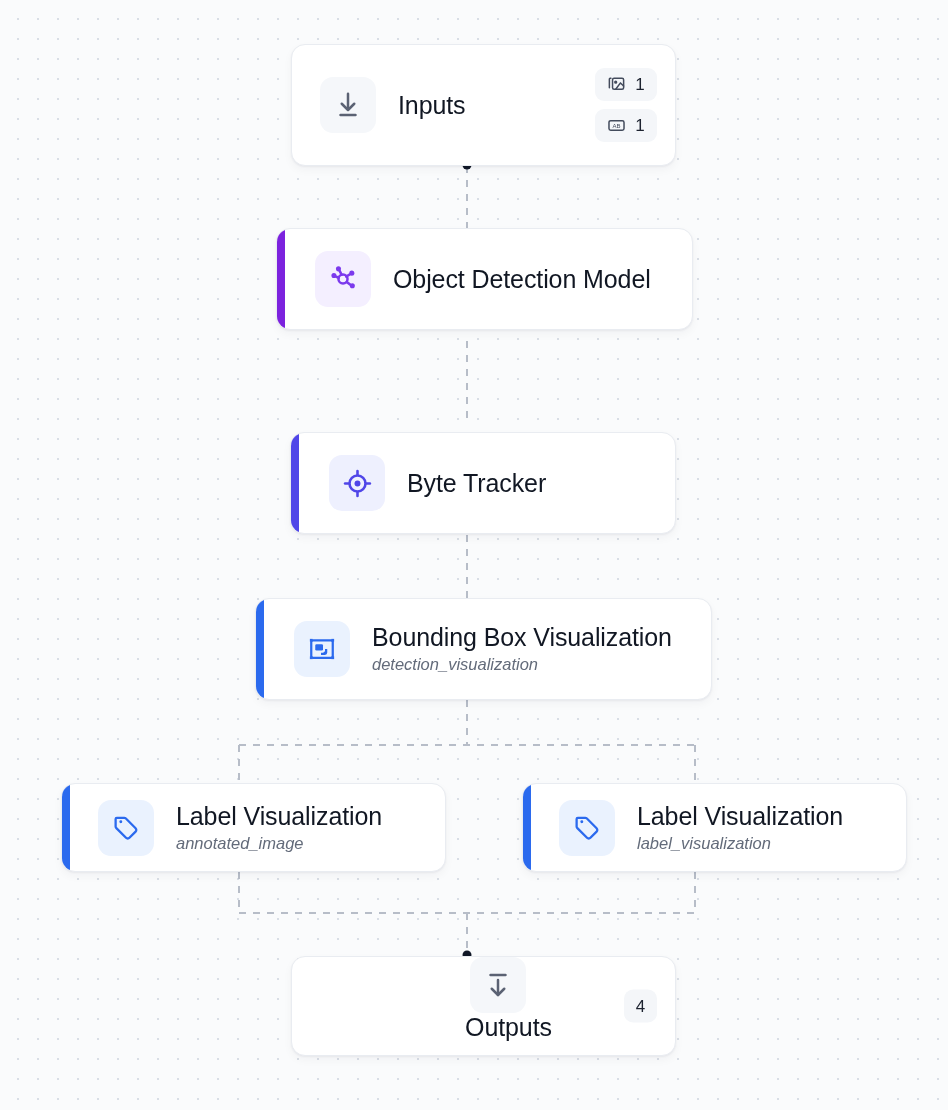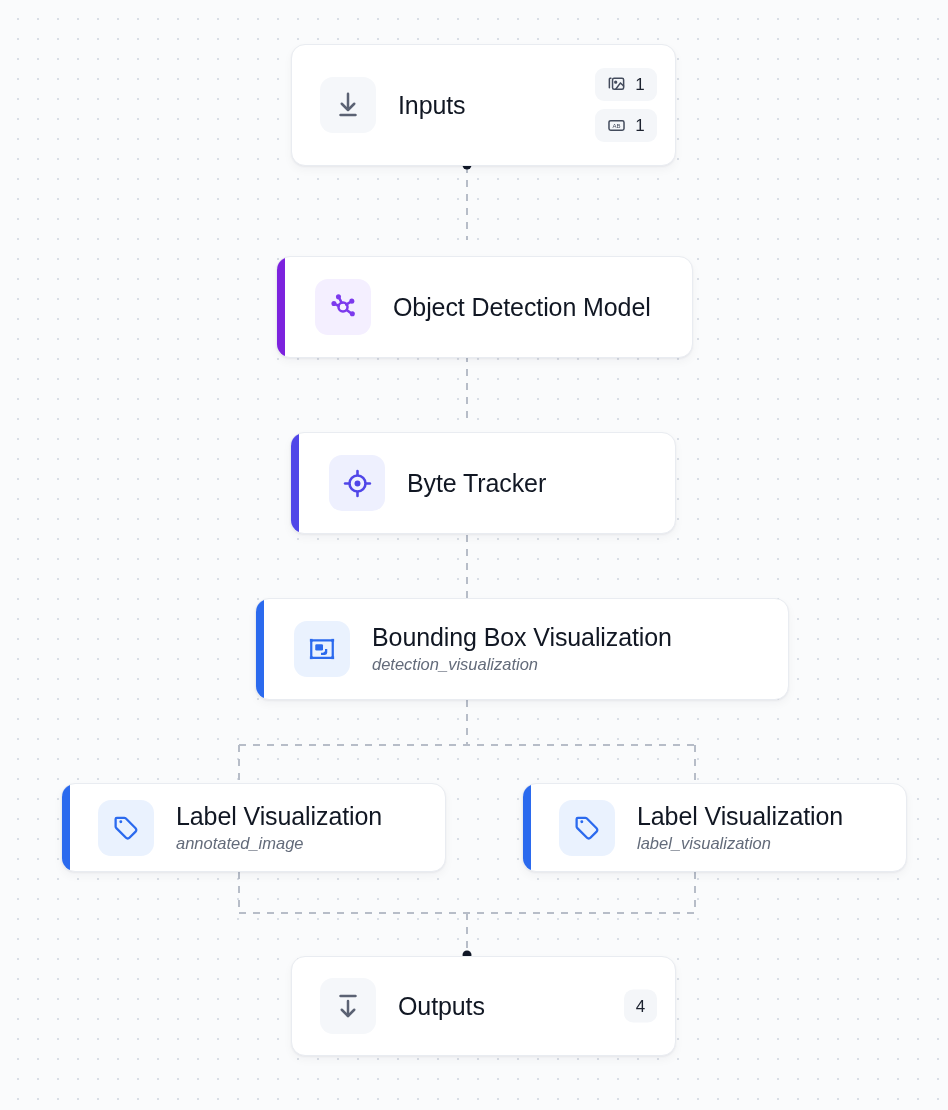--- a/index.html
+++ b/index.html
@@ -210,21 +210,21 @@
           <svg width="19" height="19" viewBox="0 0 24 24" fill="none" stroke="#434b5c" stroke-width="1.9" stroke-linejoin="round">
             <rect x="2.5" y="6" width="19" height="12" rx="2.2"></rect>
             <text x="12" y="15.1" font-family="Liberation Sans, sans-serif" font-size="7.6" text-anchor="middle" fill="#434b5c" stroke="none">AB</text>
           </svg>
         </span>
         <span class="badge-count">1</span>
       </div>
     </div>
   </div>
 
-  <div class="node" style="left:260px; top:256px; width:417px; height:102px;">
+  <div class="node" style="left:260px; top:228px; width:417px; height:102px;">
     <div class="accent" style="background:#7c22de;"></div>
     <div class="node-inner" style="padding-left:38px;">
       <div class="icon-tile tile-purple">
         <span>
           <svg width="32" height="32" viewBox="0 0 24 24" fill="none" stroke="#7c3aed" stroke-width="1.9" stroke-linecap="round">
             <circle cx="12" cy="12" r="3.4"></circle>
             <circle cx="5.2" cy="9.4" r="1.9" fill="#7c3aed" stroke="none"></circle>
             <circle cx="18.6" cy="7.6" r="1.9" fill="#7c3aed" stroke="none"></circle>
             <circle cx="19" cy="17" r="1.9" fill="#7c3aed" stroke="none"></circle>
             <circle cx="8.6" cy="4.4" r="1.9" fill="#7c3aed" stroke="none"></circle>
@@ -255,21 +255,21 @@
             <line x1="18.9" y1="12" x2="21.6" y2="12"></line>
           </svg>
         </span>
       </div>
       <div class="labels" style="margin-left:22px;">
         <div class="title">Byte Tracker</div>
       </div>
     </div>
   </div>
 
-  <div class="node" style="left:239px; top:598px; width:534px; height:102px;">
+  <div class="node" style="left:239px; top:598px; width:457px; height:102px;">
     <div class="accent" style="background:#2b6aee;"></div>
     <div class="node-inner" style="padding-left:38px;">
       <div class="icon-tile tile-blue">
         <span>
           <svg width="30" height="30" viewBox="0 0 24 24" fill="none" stroke="#2b6aee" stroke-width="1.8" stroke-linejoin="round">
             <rect x="3.4" y="5" width="17.2" height="14" rx="1.2"></rect>
             <rect x="6.6" y="8.2" width="6.2" height="5" rx="1" fill="#2b6aee" stroke="none"></rect>
             <path d="M11.2 15.8h3.1a1 1 0 0 0 1-1v-2.9" fill="none"></path>
             <path d="M12.2 15.8h2.3a0.9 0.9 0 0 0 .9-.9v-2.2l-3.2 3.1z" fill="#2b6aee" stroke="none"></path>
             <rect x="2.3" y="3.9" width="2.2" height="2.2" fill="#2b6aee" stroke="none"></rect>
@@ -316,21 +316,21 @@
         </span>
       </div>
       <div class="labels" style="margin-left:22px;">
         <div class="title">Label Visualization</div>
         <div class="subtitle">label_visualization</div>
       </div>
     </div>
   </div>
 
   <div class="node" style="left:275px; top:956px; width:385px; height:100px;">
-    <div class="node-inner" style="padding-left:28px;">
+    <div class="node-inner" style="padding-left:28px;flex-direction:column;">
       <div class="icon-tile tile-grey">
         <span>
           <svg width="30" height="30" viewBox="0 0 24 24" fill="none" stroke="#5b6273" stroke-width="2" stroke-linecap="round" stroke-linejoin="round">
             <line x1="6" y1="4" x2="18" y2="4"></line>
             <line x1="12" y1="8" x2="12" y2="20"></line>
             <polyline points="7,15 12,20 17,15"></polyline>
           </svg>
         </span>
       </div>
       <div class="labels" style="margin-left:22px;">

